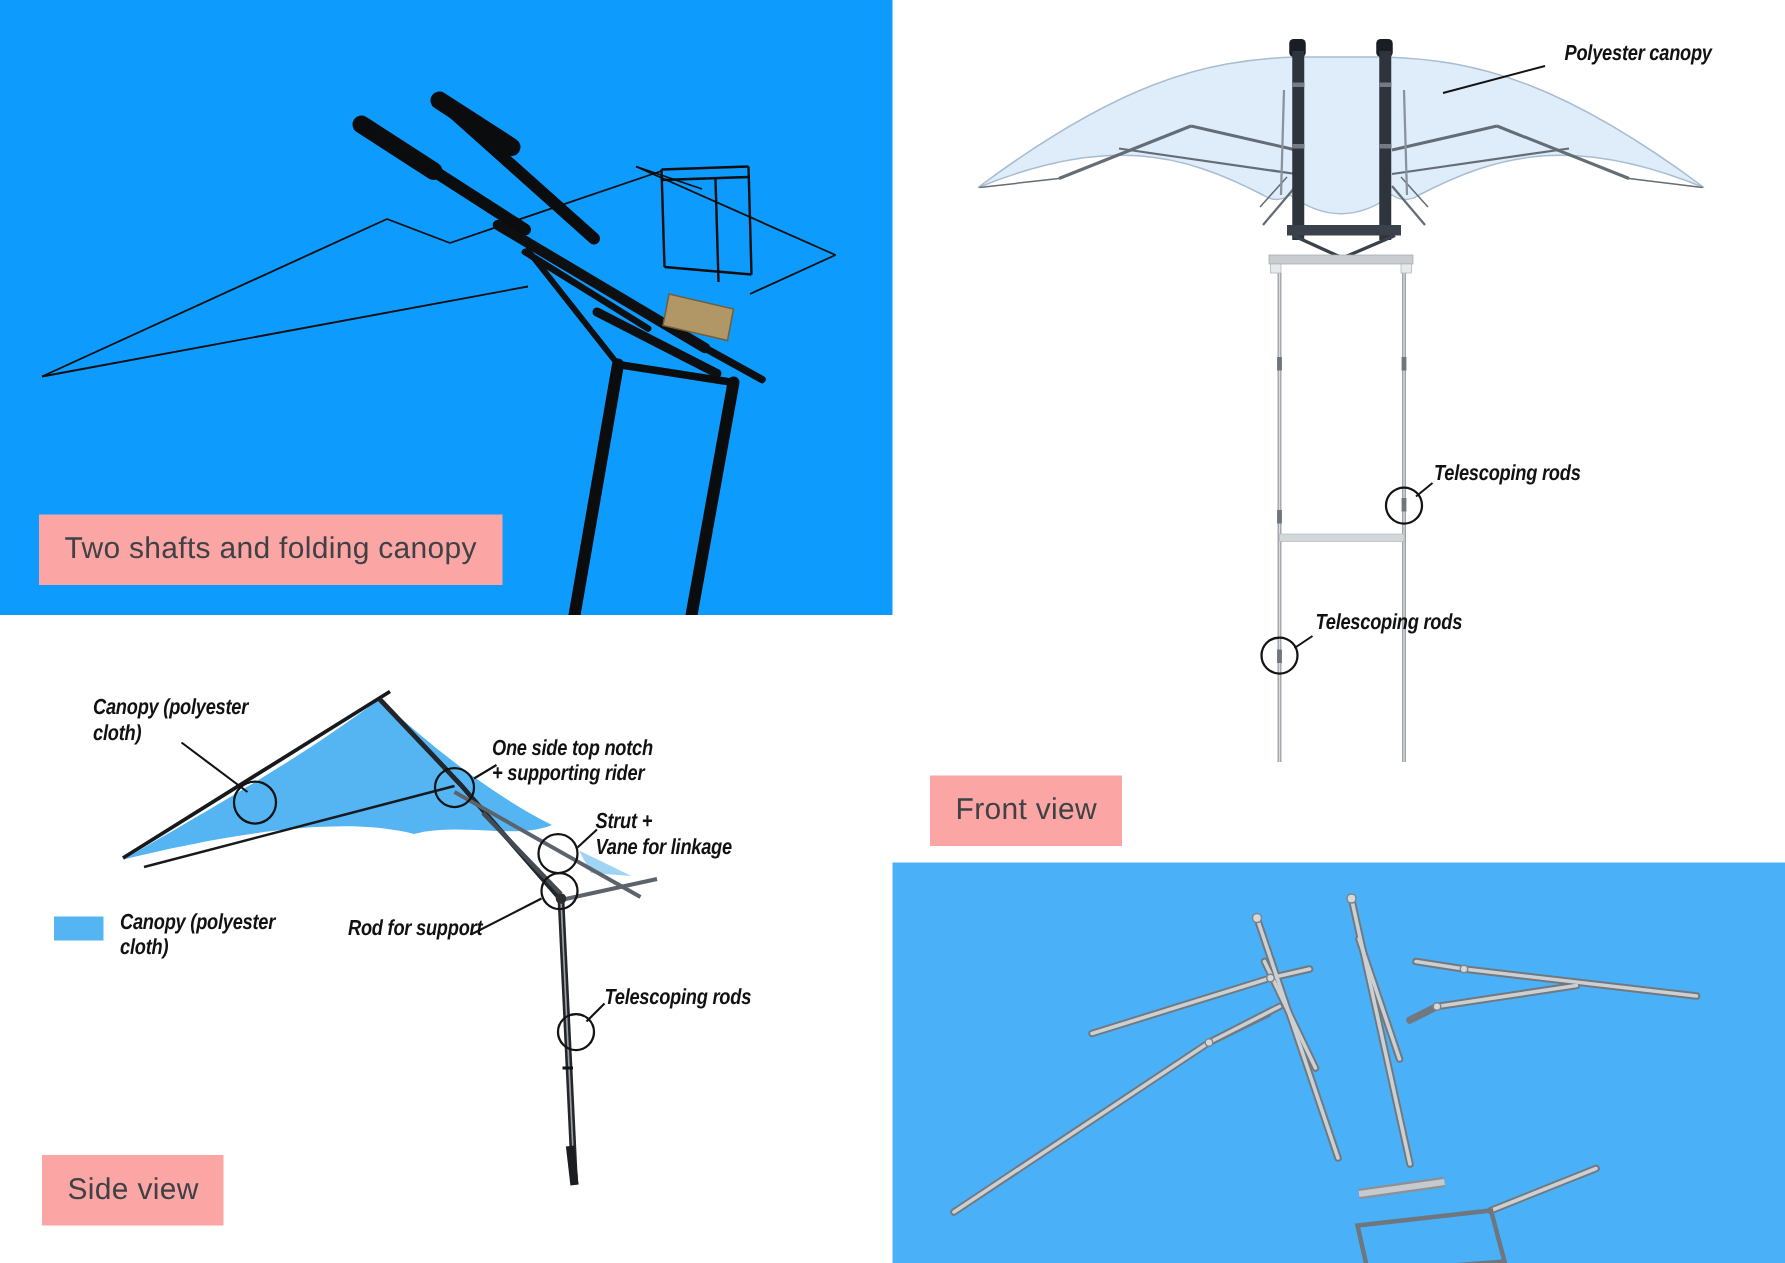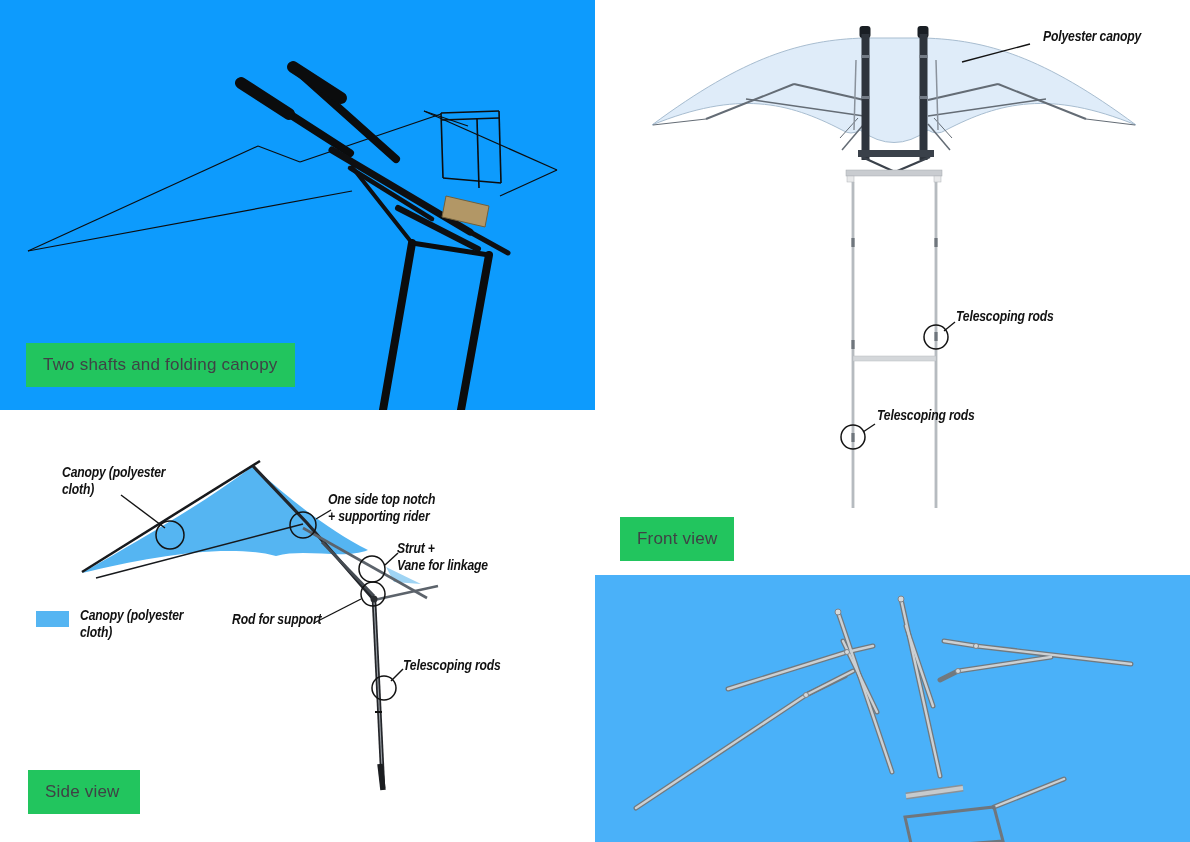--- a/index.html
+++ b/index.html
@@ -11,22 +11,22 @@
 
   
   #panel-two-shafts{left:0;top:0;width:595px;height:410px;background:#0d9bfd;}
   #panel-render-folded{left:595px;top:575px;width:595px;height:267px;background:#4ab1f9;}
 
   
   #panel-front-view{left:595px;top:0;width:595px;height:575px;}
   #panel-side-view{left:0;top:410px;width:620px;height:432px;}
 
   
-  .caption-box{position:absolute;background:#22c55e;color:#3f4245;
-    font-size:17px;letter-spacing:.2px;padding:12px 17px;white-space:nowrap;}
+  .caption-box{position:absolute;background:#fca5a5;color:#3f4245;
+    font-size:20px;letter-spacing:.2px;padding:12px 17px;white-space:nowrap;}
   #caption-two-shafts{left:26px;top:343px;min-width:234px;}
   #caption-front-view{left:620px;top:517px;}
   #caption-side-view{left:28px;top:770px;min-width:78px;}
 
   
   .annot{position:absolute;color:#111;font-weight:700;font-style:italic;
     font-size:14.5px;line-height:16.5px;letter-spacing:-.2px;
     white-space:pre-line;transform:scaleX(.84);transform-origin:left top;}
 
   #lbl-polyester-canopy{left:1043px;top:28px;}

